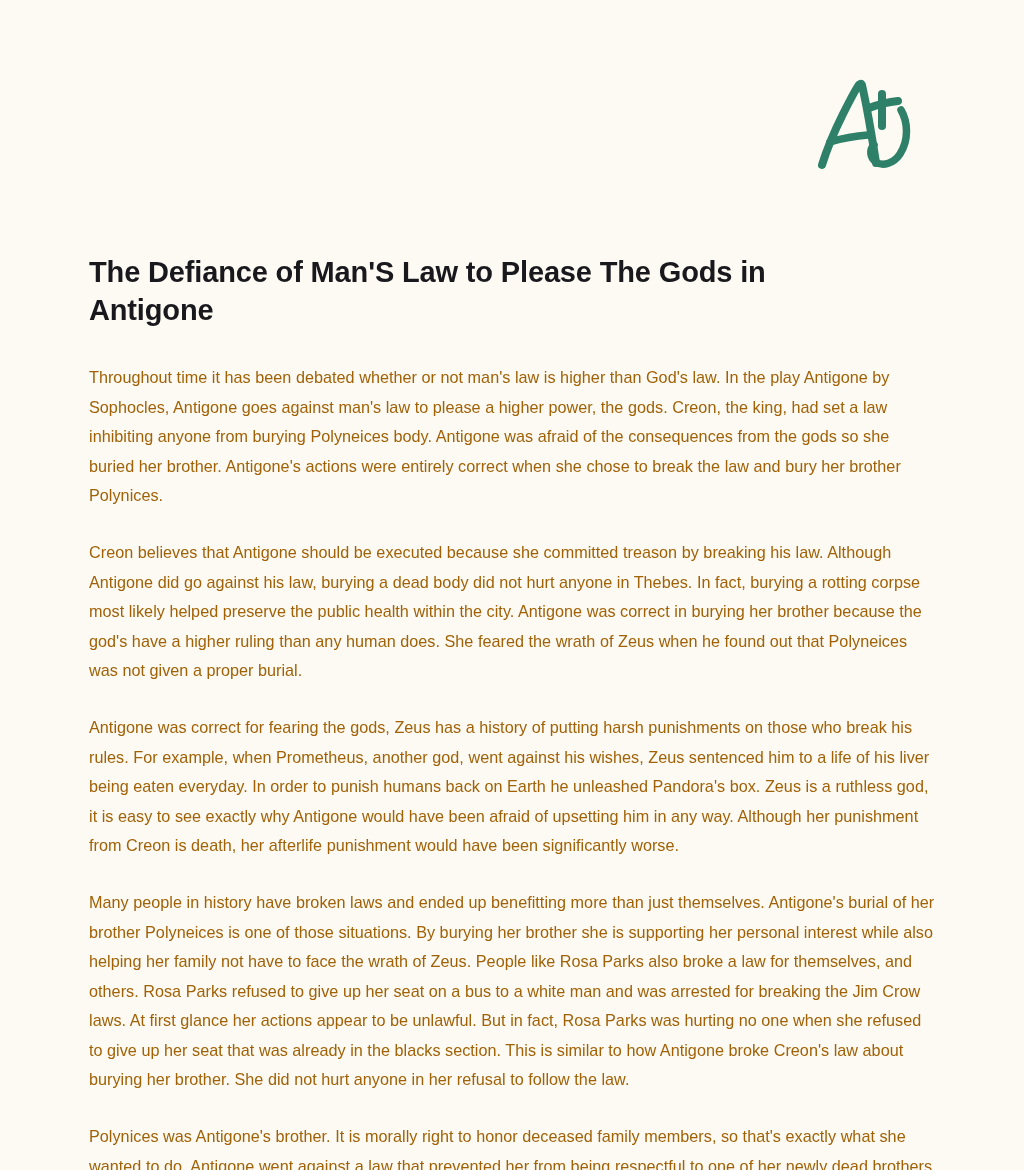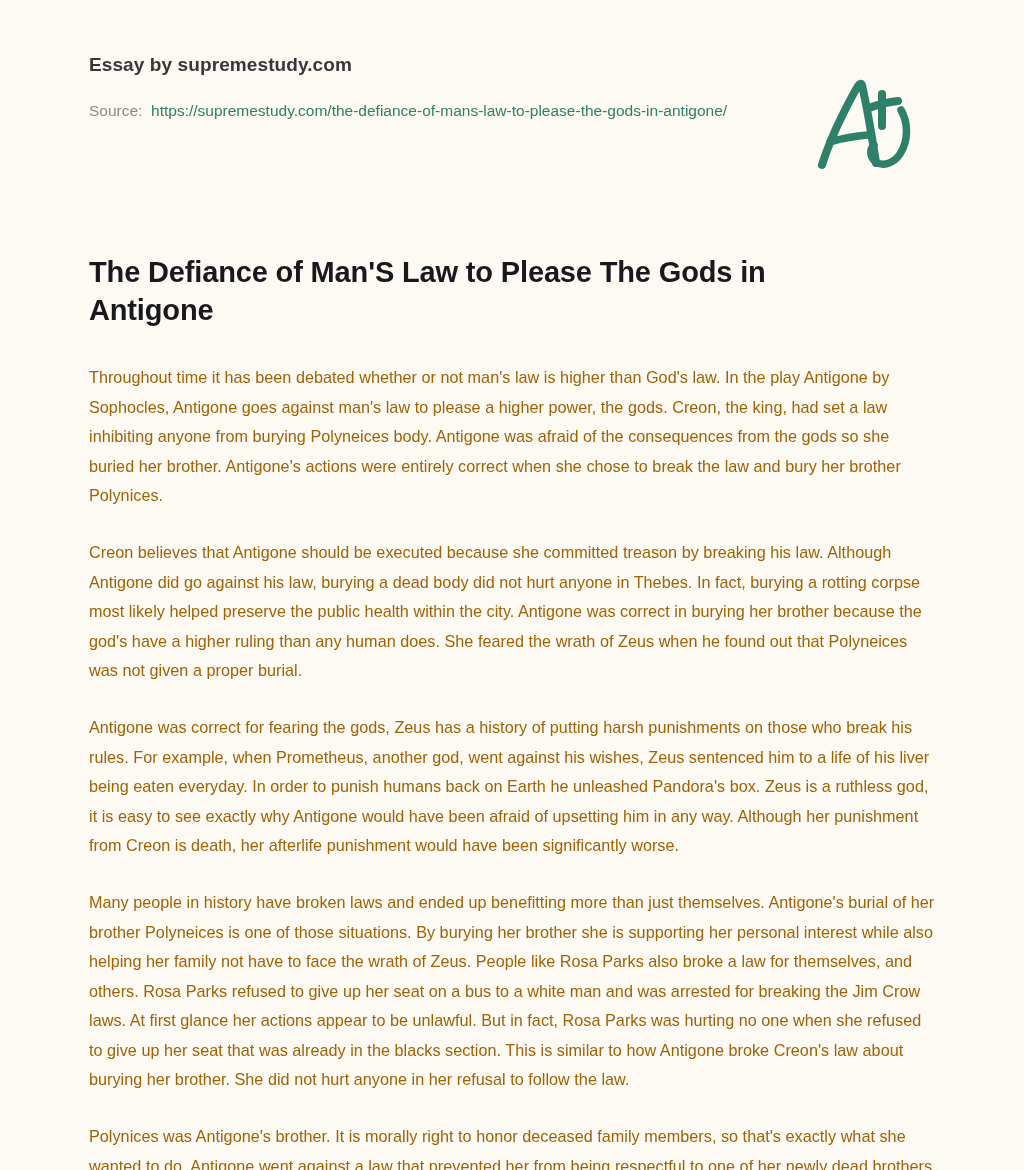--- a/index.html
+++ b/index.html
@@ -115,27 +115,20 @@
   .article-body p:last-child {
     margin-bottom: 0;
   }
 </style>
 </head>
 <body>
 
 <div class="page">
 
   <div class="header">
-    <div class="header-text">
-      <div class="essay-by">Essay by supremestudy.com</div>
-      <p class="source-line">
-        <span class="source-label">Source:</span>
-        <span>&nbsp;</span><a class="source-url" href="#">https://supremestudy.com/the-defiance-of-mans-law-to-please-the-gods-in-antigone/</a>
-      </p>
-    </div>
 
     <div class="logo">
       <svg viewBox="0 0 110 105" xmlns="http://www.w3.org/2000/svg" fill="none" stroke="#2e8068" stroke-linecap="round" stroke-linejoin="round">
 
         <path d="M10 95 C14 82 22 62 31 44 C36 34 41 24 46 16 C47 14 49 13 50 15 C52 24 56 44 59 62 C61 74 63 85 64 93" stroke-width="8"></path>
         <path d="M18 72 C28 69 42 66 56 65" stroke-width="7.5"></path>
 
         <path d="M70 24 L70 56" stroke-width="8"></path>
         <path d="M57 38 C65 35 76 32 86 31" stroke-width="8"></path>
 

